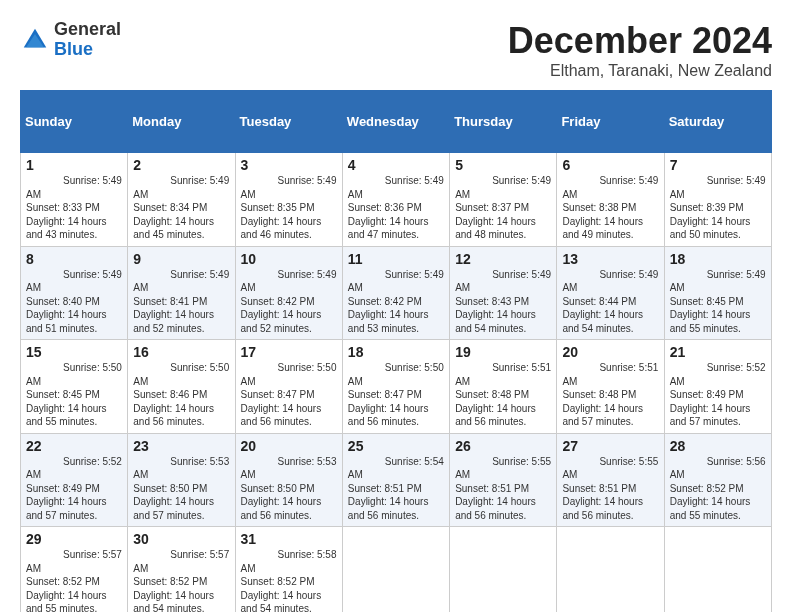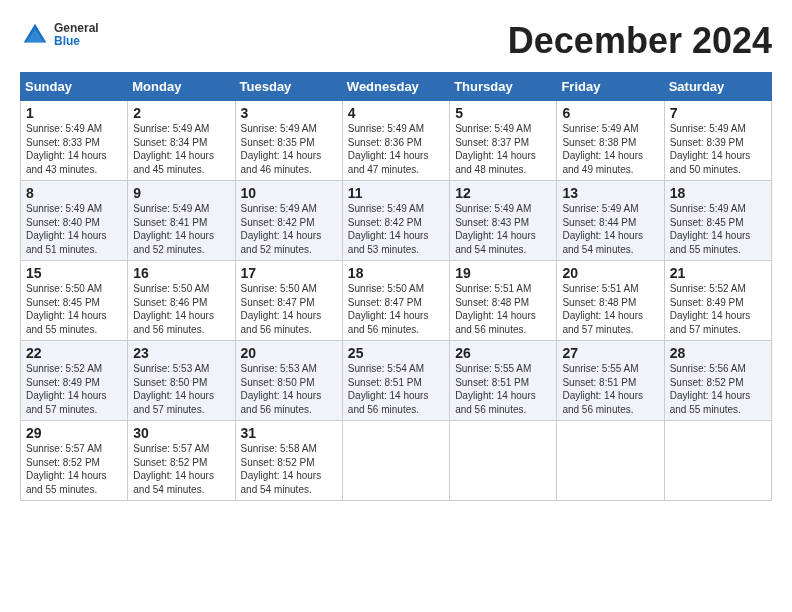--- a/index.html
+++ b/index.html
@@ -15,21 +15,21 @@
       justify-content: space-between;
       align-items: flex-start;
       margin-bottom: 10px;
     }
     .logo {
       display: flex;
       align-items: center;
       gap: 4px;
     }
     .logo-text {
-      font-size: 12px;
+      font-size: 18px;
       font-weight: bold;
       line-height: 1.1;
     }
     .logo-general { color: #333; }
     .logo-blue { color: #1a6fc4; text-align: right; }
     .logo-icon {
       width: 30px;
       height: 30px;
     }
     .title-block {
@@ -46,21 +46,21 @@
     }
     .calendar {
       width: 100%;
       border-collapse: collapse;
     }
     .calendar th {
       background-color: #2e6db4;
       color: #fff;
       font-size: 13px;
       font-weight: bold;
-      padding: 6px 4px;
+      padding: 23px 4px;
       text-align: left;
       border: 1px solid #2e6db4;
     }
     .calendar td {
       border: 1px solid #ccc;
       vertical-align: top;
       padding: 4px 5px;
       font-size: 10.5px;
       color: #222;
       width: calc(100% / 7);
@@ -72,20 +72,21 @@
     .day-number {
       font-size: 14px;
       font-weight: bold;
       display: block;
       margin-bottom: 1px;
     }
     .cell-text {
       font-size: 10px;
       line-height: 1.35;
       color: #333;
+      margin-left: 37px;
     }
     .empty-cell {
       background: #fff !important;
     }
   </style>
 </head>
 <body>
 
 <div class="header">
   <div class="logo">
@@ -93,20 +94,21 @@
       <polygon points="20,5 35,30 5,30" fill="#1a6fc4"></polygon>
       <polygon points="20,12 32,30 8,30" fill="#4a9fe0" opacity="0.5"></polygon>
     </svg>
     <div class="logo-text">
       <span class="logo-general">General</span><br>
       <span class="logo-blue">Blue</span>
     </div>
   </div>
   <div class="title-block">
     <div class="month-title">December 2024</div>
+    <div class="location">Eltham, Taranaki, New Zealand</div>
   </div>
 </div>
 
 <table class="calendar">
   <thead>
     <tr>
     <th>Sunday</th>
         <th>Monday</th>
         <th>Tuesday</th>
         <th>Wednesday</th>

